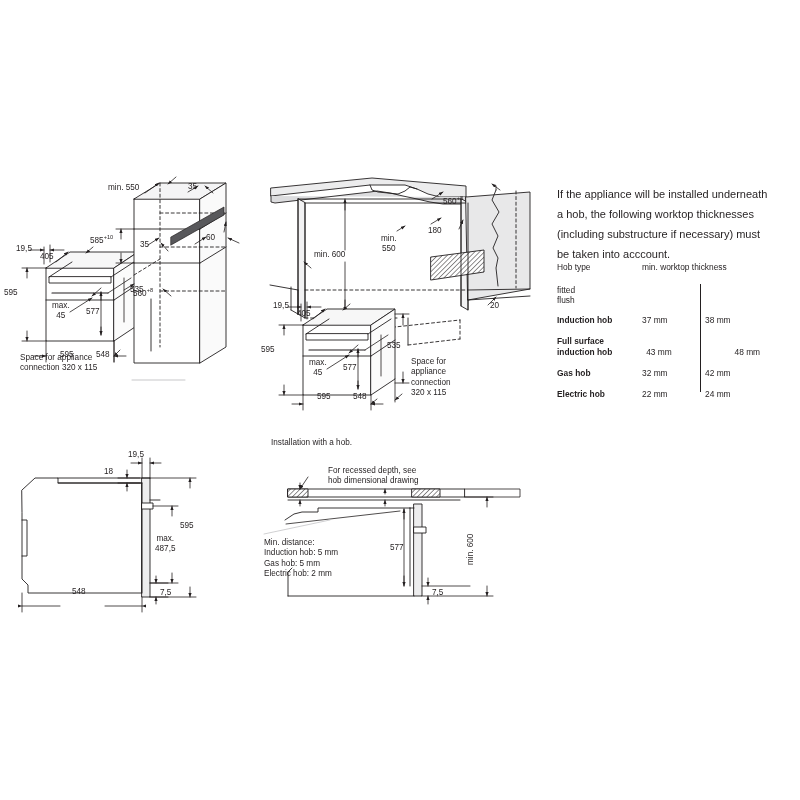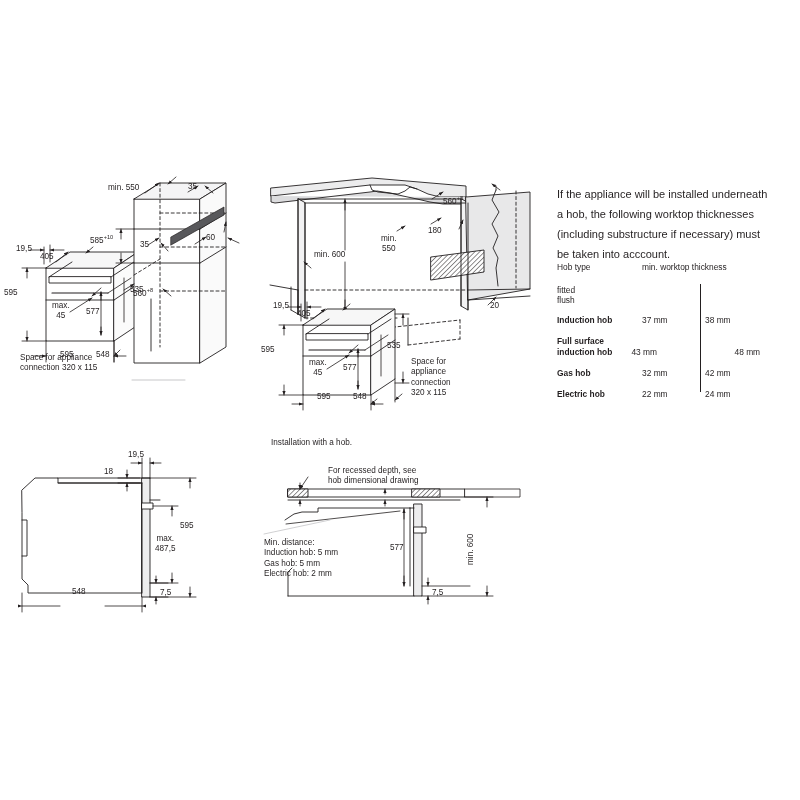--- a/index.html
+++ b/index.html
@@ -524,21 +524,21 @@
     <div class="c3">flush</div>
   </div>
   <div class="drow">
     <div class="c1">Induction hob</div>
     <div class="c2">37 mm</div>
     <div class="c3">38 mm</div>
   </div>
   <div class="drow" style="margin-bottom:10px;">
     <div class="c1 two" style="white-space:pre-line;">Full surface
 induction hob</div>
-    <div class="c2" style="padding-top:11px;">43 mm</div>
+    <div class="c2" style="padding-top:11px;text-align:center;">43 mm</div>
     <div class="c3" style="padding-top:11px;margin-left:48px;">48 mm</div>
   </div>
   <div class="drow">
     <div class="c1">Gas hob</div>
     <div class="c2">32 mm</div>
     <div class="c3">42 mm</div>
   </div>
   <div class="drow">
     <div class="c1">Electric hob</div>
     <div class="c2">22 mm</div>

